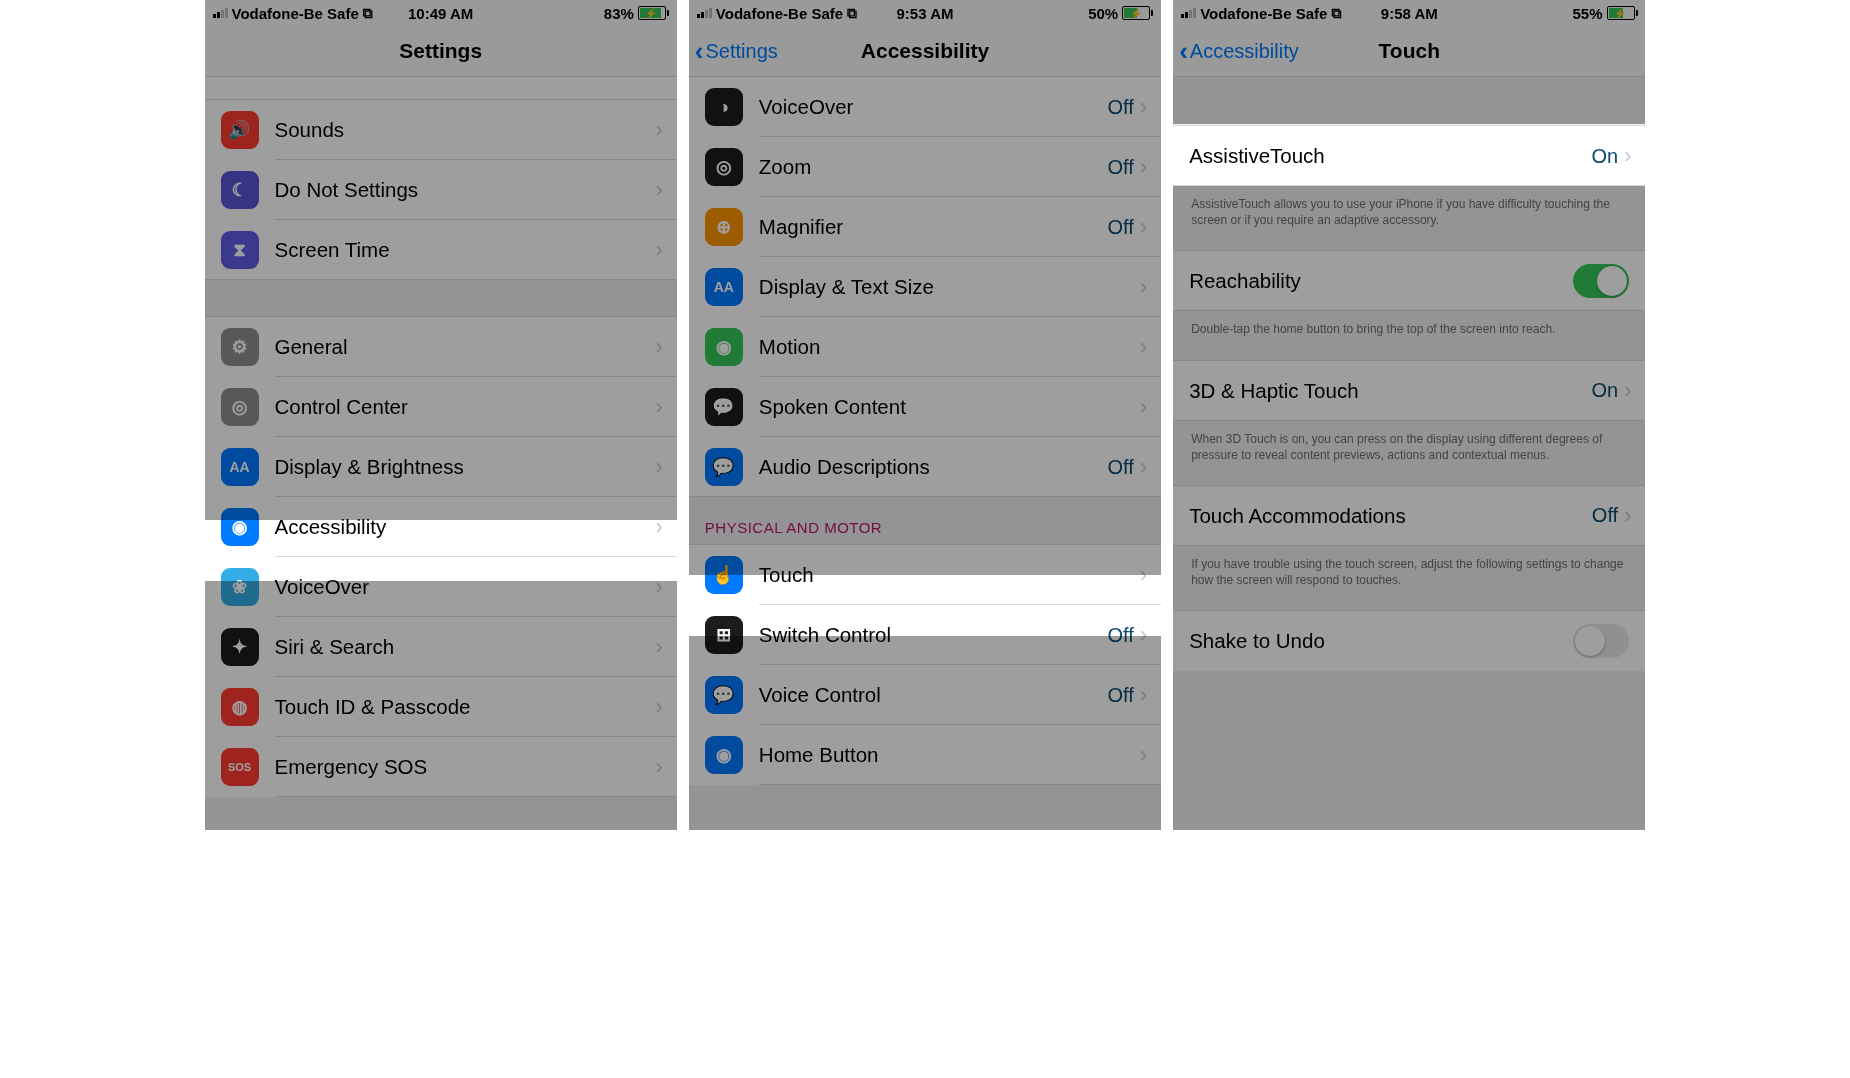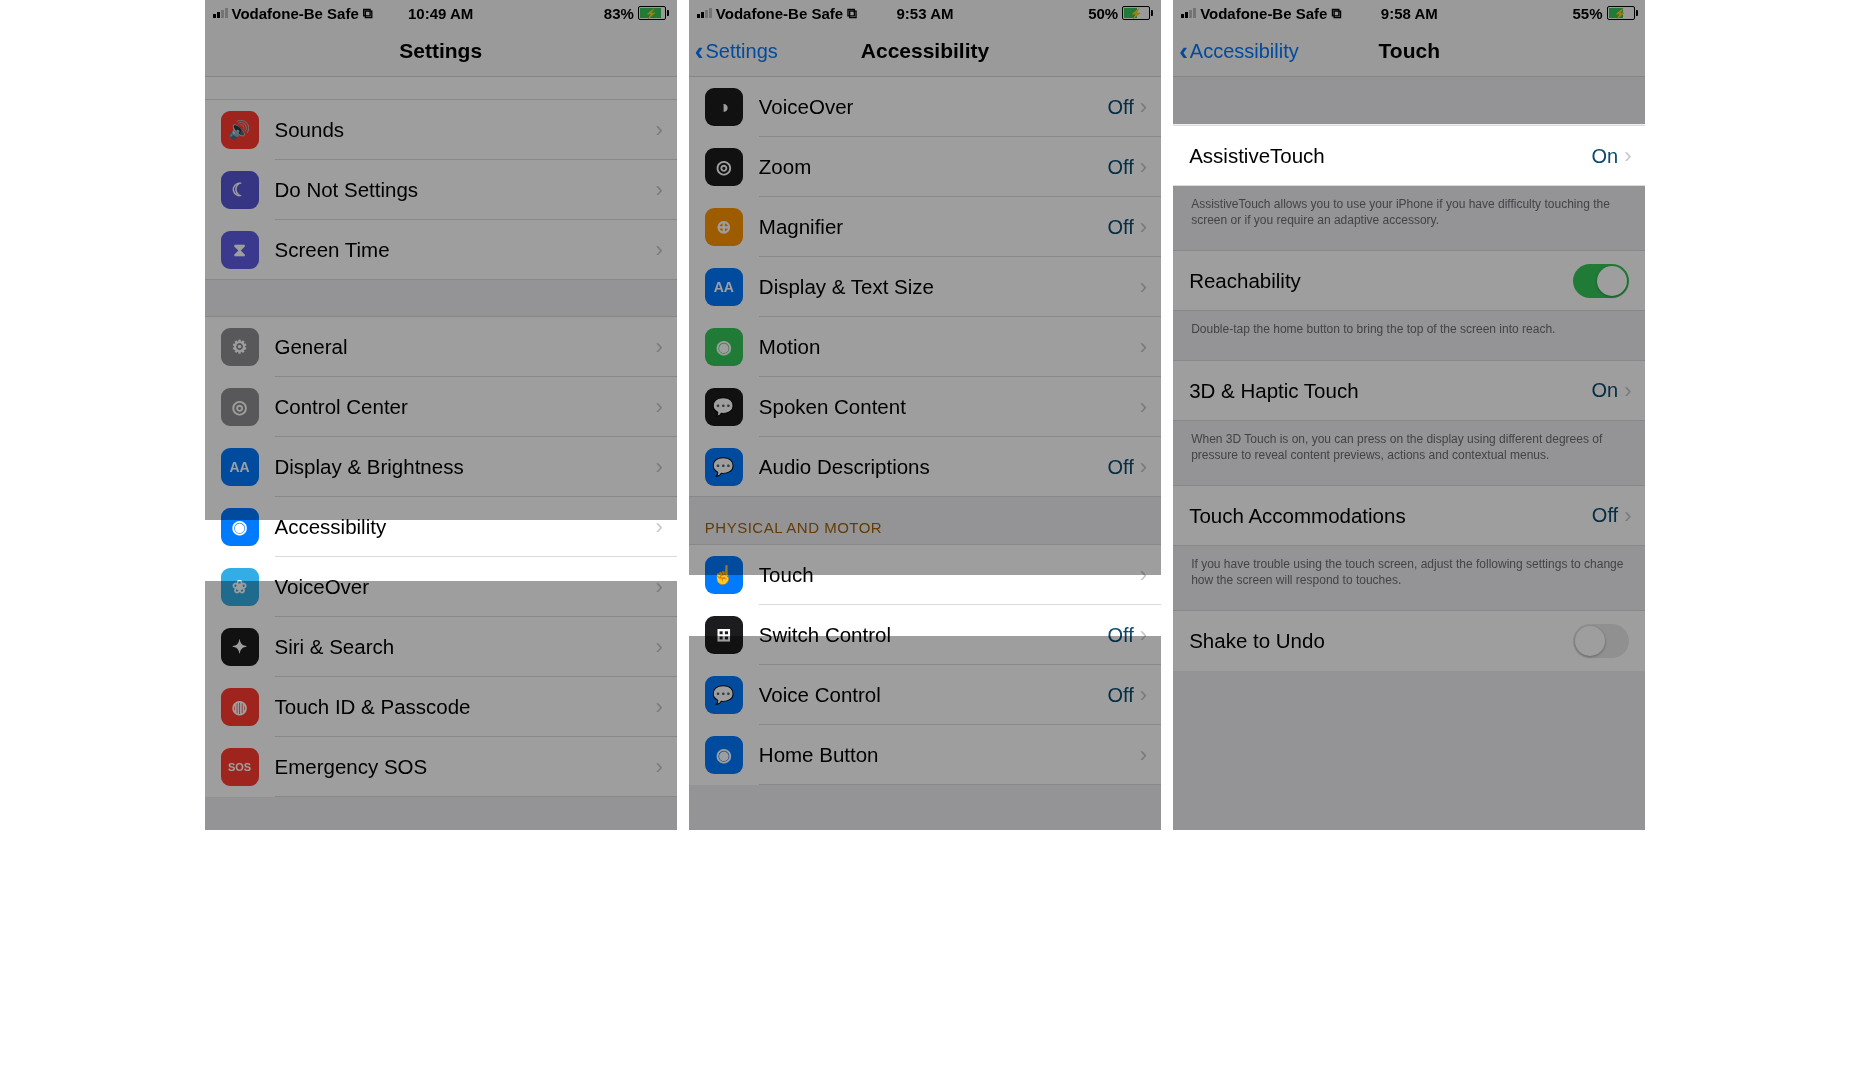--- a/index.html
+++ b/index.html
@@ -67,21 +67,21 @@
 .navbar .back {
   position: absolute; left: 6px; top: 0; bottom: 0;
   display: flex; align-items: center;
   color: #007aff; font-size: 20px; font-weight: 400; cursor:pointer;
 }
 .navbar .back .chev { font-size: 26px; font-weight: 600; margin-right: 2px; }
 
 
 .list { }
 .sect-header {
-  font-size: 15px; color: #a16207; padding: 22px 16px 8px 16px;
+  font-size: 15px; color: #be185d; padding: 22px 16px 8px 16px;
   text-transform: uppercase; letter-spacing: .5px;
 }
 .sect-footer {
   font-size: 12px; color: #6d6d72; padding: 10px 18px 22px 18px; line-height: 1.35;
 }
 .gap { height: 36px; }
 .row {
   display: flex; align-items: center;
   background: #fff;
   min-height: 60px;

